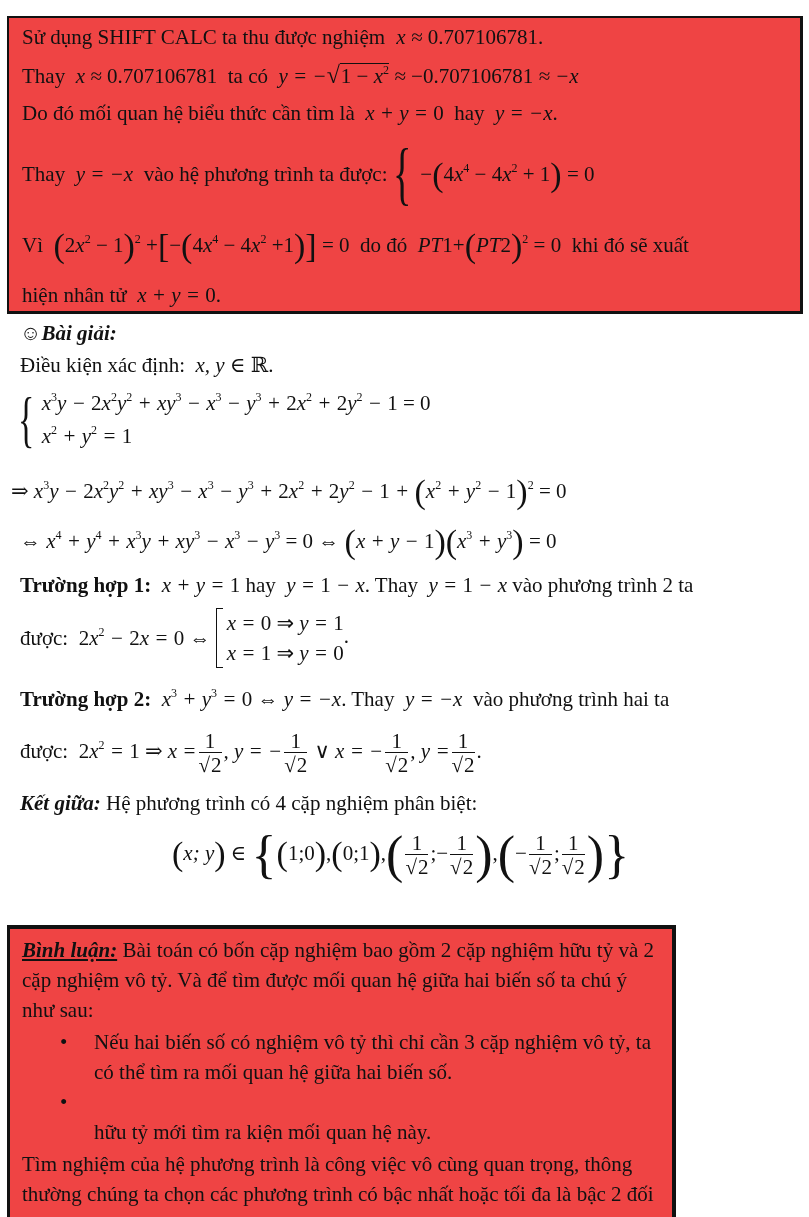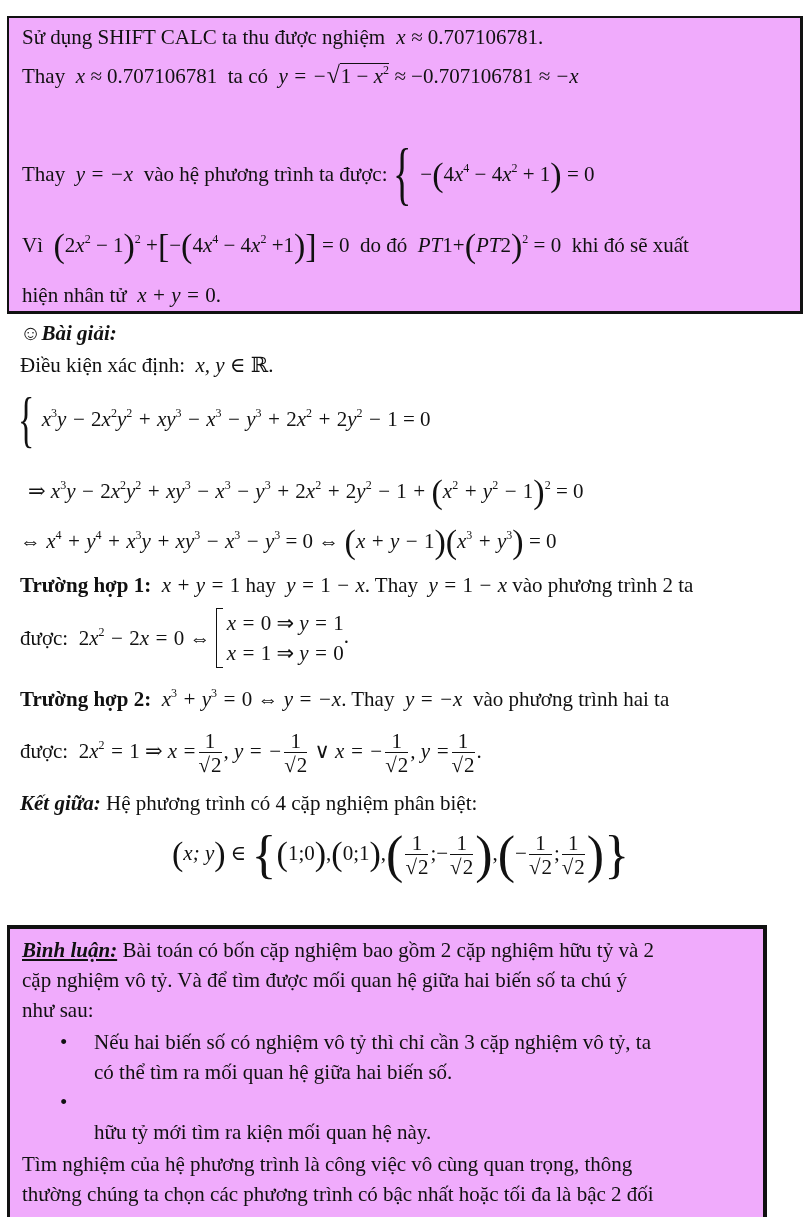--- a/index.html
+++ b/index.html
@@ -1,20 +1,20 @@
 <!DOCTYPE html>
 <html><head>
 <meta charset="utf-8">
 <style>
   html, body { margin:0; padding:0; background:#ffffff; }
   body { width:809px; height:1217px; position:relative; overflow:hidden;
          font-family:"Liberation Serif","DejaVu Serif",serif; color:#111; font-size:21px; }
-  .box { position:absolute; border:2px solid #111; box-sizing:border-box; background:#f0abfc; }
+  .box { position:absolute; border:2px solid #111; box-sizing:border-box; background:#ef4444; }
   #box1 { left:7px; top:16px; width:796px; height:298px; border-width:2px 3px 3px 2px; }
-  #box2 { left:7px; top:925px; width:760px; height:292px; border-width:4px 4px 0 3px; }
+  #box2 { left:7px; top:925px; width:669px; height:292px; border-width:4px 4px 0 3px; }
   .line { position:absolute; left:13px; white-space:nowrap; line-height:26px; }
   .m { font-style:italic; }
   .n { font-style:normal; }
   sup { font-size:12px; vertical-align:9px; line-height:0; }
   .frac { display:inline-block; vertical-align:middle; text-align:center; margin:0 2px; font-style:normal; }
   .frac .num { display:block; border-bottom:1.2px solid #111; padding:0 2px; line-height:22px; }
   .frac .den { display:block; line-height:24px; }
   .sys { display:inline-flex; align-items:stretch; vertical-align:middle; }
   .brace { font-size:54px; line-height:56px; transform:scaleX(0.55); transform-origin:left; margin-right:-6px; font-weight:200;}
   .sqb { border:1.3px solid #111; border-right:none; width:6px; margin-right:4px; }
@@ -32,20 +32,26 @@
 <div class="box" id="box1">
   <div class="line" style="top:6px">
     <span>Sử dụng SHIFT CALC ta thu được nghiệm</span>
     <span class="m" style="margin-left:6px">x ≈ <span class="n">0.707106781</span></span>.
   </div>
   <div class="line" style="top:44px">
     <span>Thay</span>
     <span class="m">&nbsp;x ≈ <span class="n">0.707106781</span>&nbsp;</span>
     <span>ta có</span>
     <span class="m">&nbsp;y = −<span class="n" style="font-size:24px">√</span><span class="rad"><span class="n">1 − </span>x<sup class="n">2</sup></span> ≈ <span class="n">−0.707106781</span> ≈ −x</span>
+  </div>
+  <div class="line" style="top:82px">
+    <span>Do đó mối quan hệ biểu thức cần tìm là</span>
+    <span class="m">&nbsp;x + y = <span class="n">0</span>&nbsp;</span>
+    <span>hay</span>
+    <span class="m">&nbsp;y = −x</span>.
   </div>
   <div class="line" style="top:118px; line-height:34px">
     <span style="vertical-align:middle">Thay</span>
     <span class="m" style="vertical-align:middle">&nbsp;y = −x&nbsp;</span>
     <span style="vertical-align:middle">vào hệ phương trình ta được:</span>
     <span class="sys">
       <span class="brace n" style="font-size:70px;line-height:76px">{</span>
       <span class="rows m" style="line-height:36px">
         <span><span class="n">−</span><span class="big n">(</span><span class="n">4</span>x<sup class="n">4</sup> <span class="n">− 4</span>x<sup class="n">2</sup> <span class="n">+ 1</span><span class="big n">)</span><span class="n"> = 0</span></span>
       </span>
@@ -69,24 +75,25 @@
 </div>
 <div class="line" style="top:352px; left:20px">
   <span>Điều kiện xác định:</span>
   <span class="m">&nbsp;x, y ∈ <span class="n">ℝ</span></span>.
 </div>
 <div class="line" style="top:386px; left:18px">
   <span class="sys">
     <span class="brace n" style="font-size:62px;line-height:66px">{</span>
     <span class="rows m" style="line-height:32px">
       <span>x<sup class="n">3</sup>y − <span class="n">2</span>x<sup class="n">2</sup>y<sup class="n">2</sup> + xy<sup class="n">3</sup> − x<sup class="n">3</sup> − y<sup class="n">3</sup> + <span class="n">2</span>x<sup class="n">2</sup> + <span class="n">2</span>y<sup class="n">2</sup> − <span class="n">1 = 0</span></span>
+      <span>x<sup class="n">2</sup> + y<sup class="n">2</sup> = <span class="n">1</span></span>
     </span>
   </span>
 </div>
-<div class="line m" style="top:478px; left:28px">
+<div class="line m" style="top:478px; left:11px">
   <span class="n">⇒</span> x<sup class="n">3</sup>y − <span class="n">2</span>x<sup class="n">2</sup>y<sup class="n">2</sup> + xy<sup class="n">3</sup> − x<sup class="n">3</sup> − y<sup class="n">3</sup> + <span class="n">2</span>x<sup class="n">2</sup> + <span class="n">2</span>y<sup class="n">2</sup> − <span class="n">1</span> + <span class="big n">(</span>x<sup class="n">2</sup> + y<sup class="n">2</sup> − <span class="n">1</span><span class="big n">)</span><sup class="n">2</sup> <span class="n">= 0</span>
 </div>
 <div class="line m" style="top:528px; left:20px">
   <span class="n">⇔</span> x<sup class="n">4</sup> + y<sup class="n">4</sup> + x<sup class="n">3</sup>y + xy<sup class="n">3</sup> − x<sup class="n">3</sup> − y<sup class="n">3</sup> <span class="n">= 0 ⇔</span> <span class="big n">(</span>x + y − <span class="n">1</span><span class="big n">)</span><span class="big n">(</span>x<sup class="n">3</sup> + y<sup class="n">3</sup><span class="big n">)</span><span class="n"> = 0</span>
 </div>
 
 <div class="line" style="top:572px; left:20px">
   <span class="bold">Trường hợp 1:</span>
   <span class="m">&nbsp;x + y = <span class="n">1</span></span> hay <span class="m">&nbsp;y = <span class="n">1</span> − x</span>. Thay <span class="m">&nbsp;y = <span class="n">1</span> − x</span> vào phương trình 2 ta
 </div>

